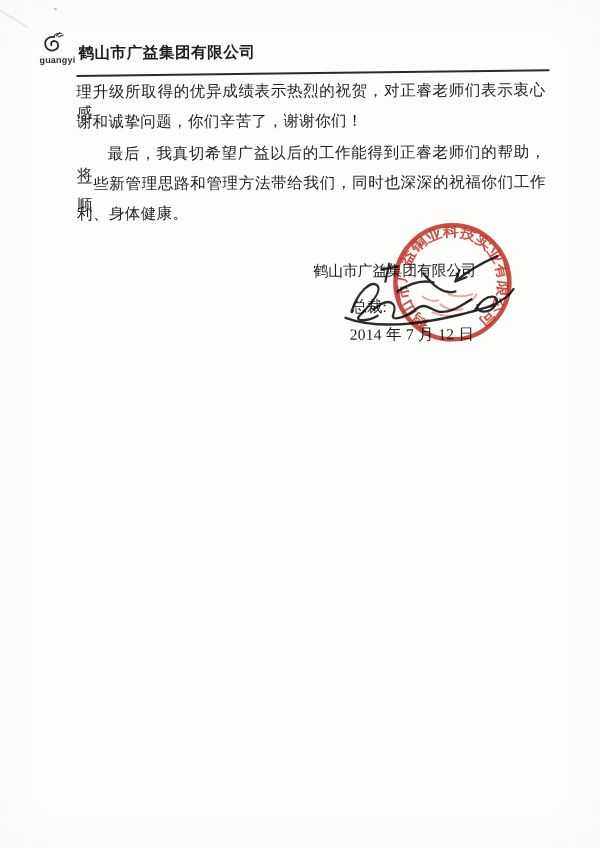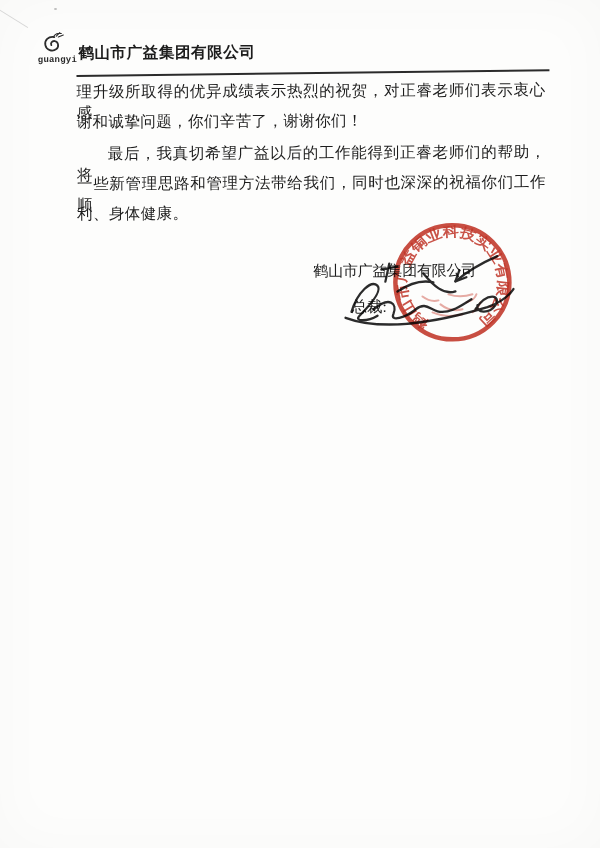--- a/index.html
+++ b/index.html
@@ -11,21 +11,21 @@
   .page{
     position:relative;width:600px;height:848px;overflow:hidden;
     background:#fdfdfc;
     box-shadow:inset 0 0 60px rgba(0,0,0,0.025);
   }
   .content{position:absolute;left:0;top:0;width:600px;height:848px;transform:rotate(-0.25deg);}
   
   .logo-mark{position:absolute;left:42px;top:30px;width:26px;height:24px;}
   .logo-text{
     position:absolute;left:38px;top:54px;width:42px;
-    font-family:Liberation Mono, monospace;
+    font-family:Liberation Sans, sans-serif;
     font-size:9px;font-weight:bold;color:#2a2a2a;text-align:center;letter-spacing:0.2px;
   }
   .company-header{
     position:absolute;left:80px;top:42px;
     font-family:"Liberation Sans","DejaVu Sans",sans-serif;
     font-size:15.5px;font-weight:bold;color:#1c1c1c;letter-spacing:0.6px;
   }
   .rule{
     position:absolute;left:78px;top:74px;width:473px;height:2.2px;
     background:#2b2b2b;transform:rotate(-0.45deg);transform-origin:left center;
@@ -68,20 +68,21 @@
 
     <div class="bline just" style="top:81px">理升级所取得的优异成绩表示热烈的祝贺，对正睿老师们表示衷心感</div>
     <div class="bline" style="top:111px">谢和诚挚问题，你们辛苦了，谢谢你们！</div>
 
     <div class="bline just indent" style="top:143px">最后，我真切希望广益以后的工作能得到正睿老师们的帮助，将</div>
     <div class="bline just" style="top:173px">一些新管理思路和管理方法带给我们，同时也深深的祝福你们工作顺</div>
     <div class="bline" style="top:203px">利、身体健康。</div>
 
     <div class="close-company">鹤山市广益集团有限公司</div>
     <div class="signer">总裁:</div>
+    <div class="docdate">2014 年 7 月 12 日</div>
 
     <svg class="seal-svg" viewBox="0 0 128 126">
       <circle cx="64" cy="62" r="57" fill="none" stroke-width="4.5" opacity="0.88" stroke="#c03528"></circle>
       <path id="sealTextPath" d="M41,101.8 A46,46 0 1 1 87,101.8" fill="none"></path>
       <text font-size="13.5" font-weight="bold" opacity="0.85" font-family="Liberation Sans, DejaVu Sans, sans-serif" fill="#c03528">
         <textPath href="#sealTextPath" textLength="238" lengthAdjust="spacingAndGlyphs">鹤山市广益铜业科技实业有限公司</textPath>
       </text>
 
       <g fill="none" stroke="#c5392b" stroke-width="2" opacity="0.42" stroke-linecap="round">
         <path d="M34,76 q8,6 16,4"></path>

